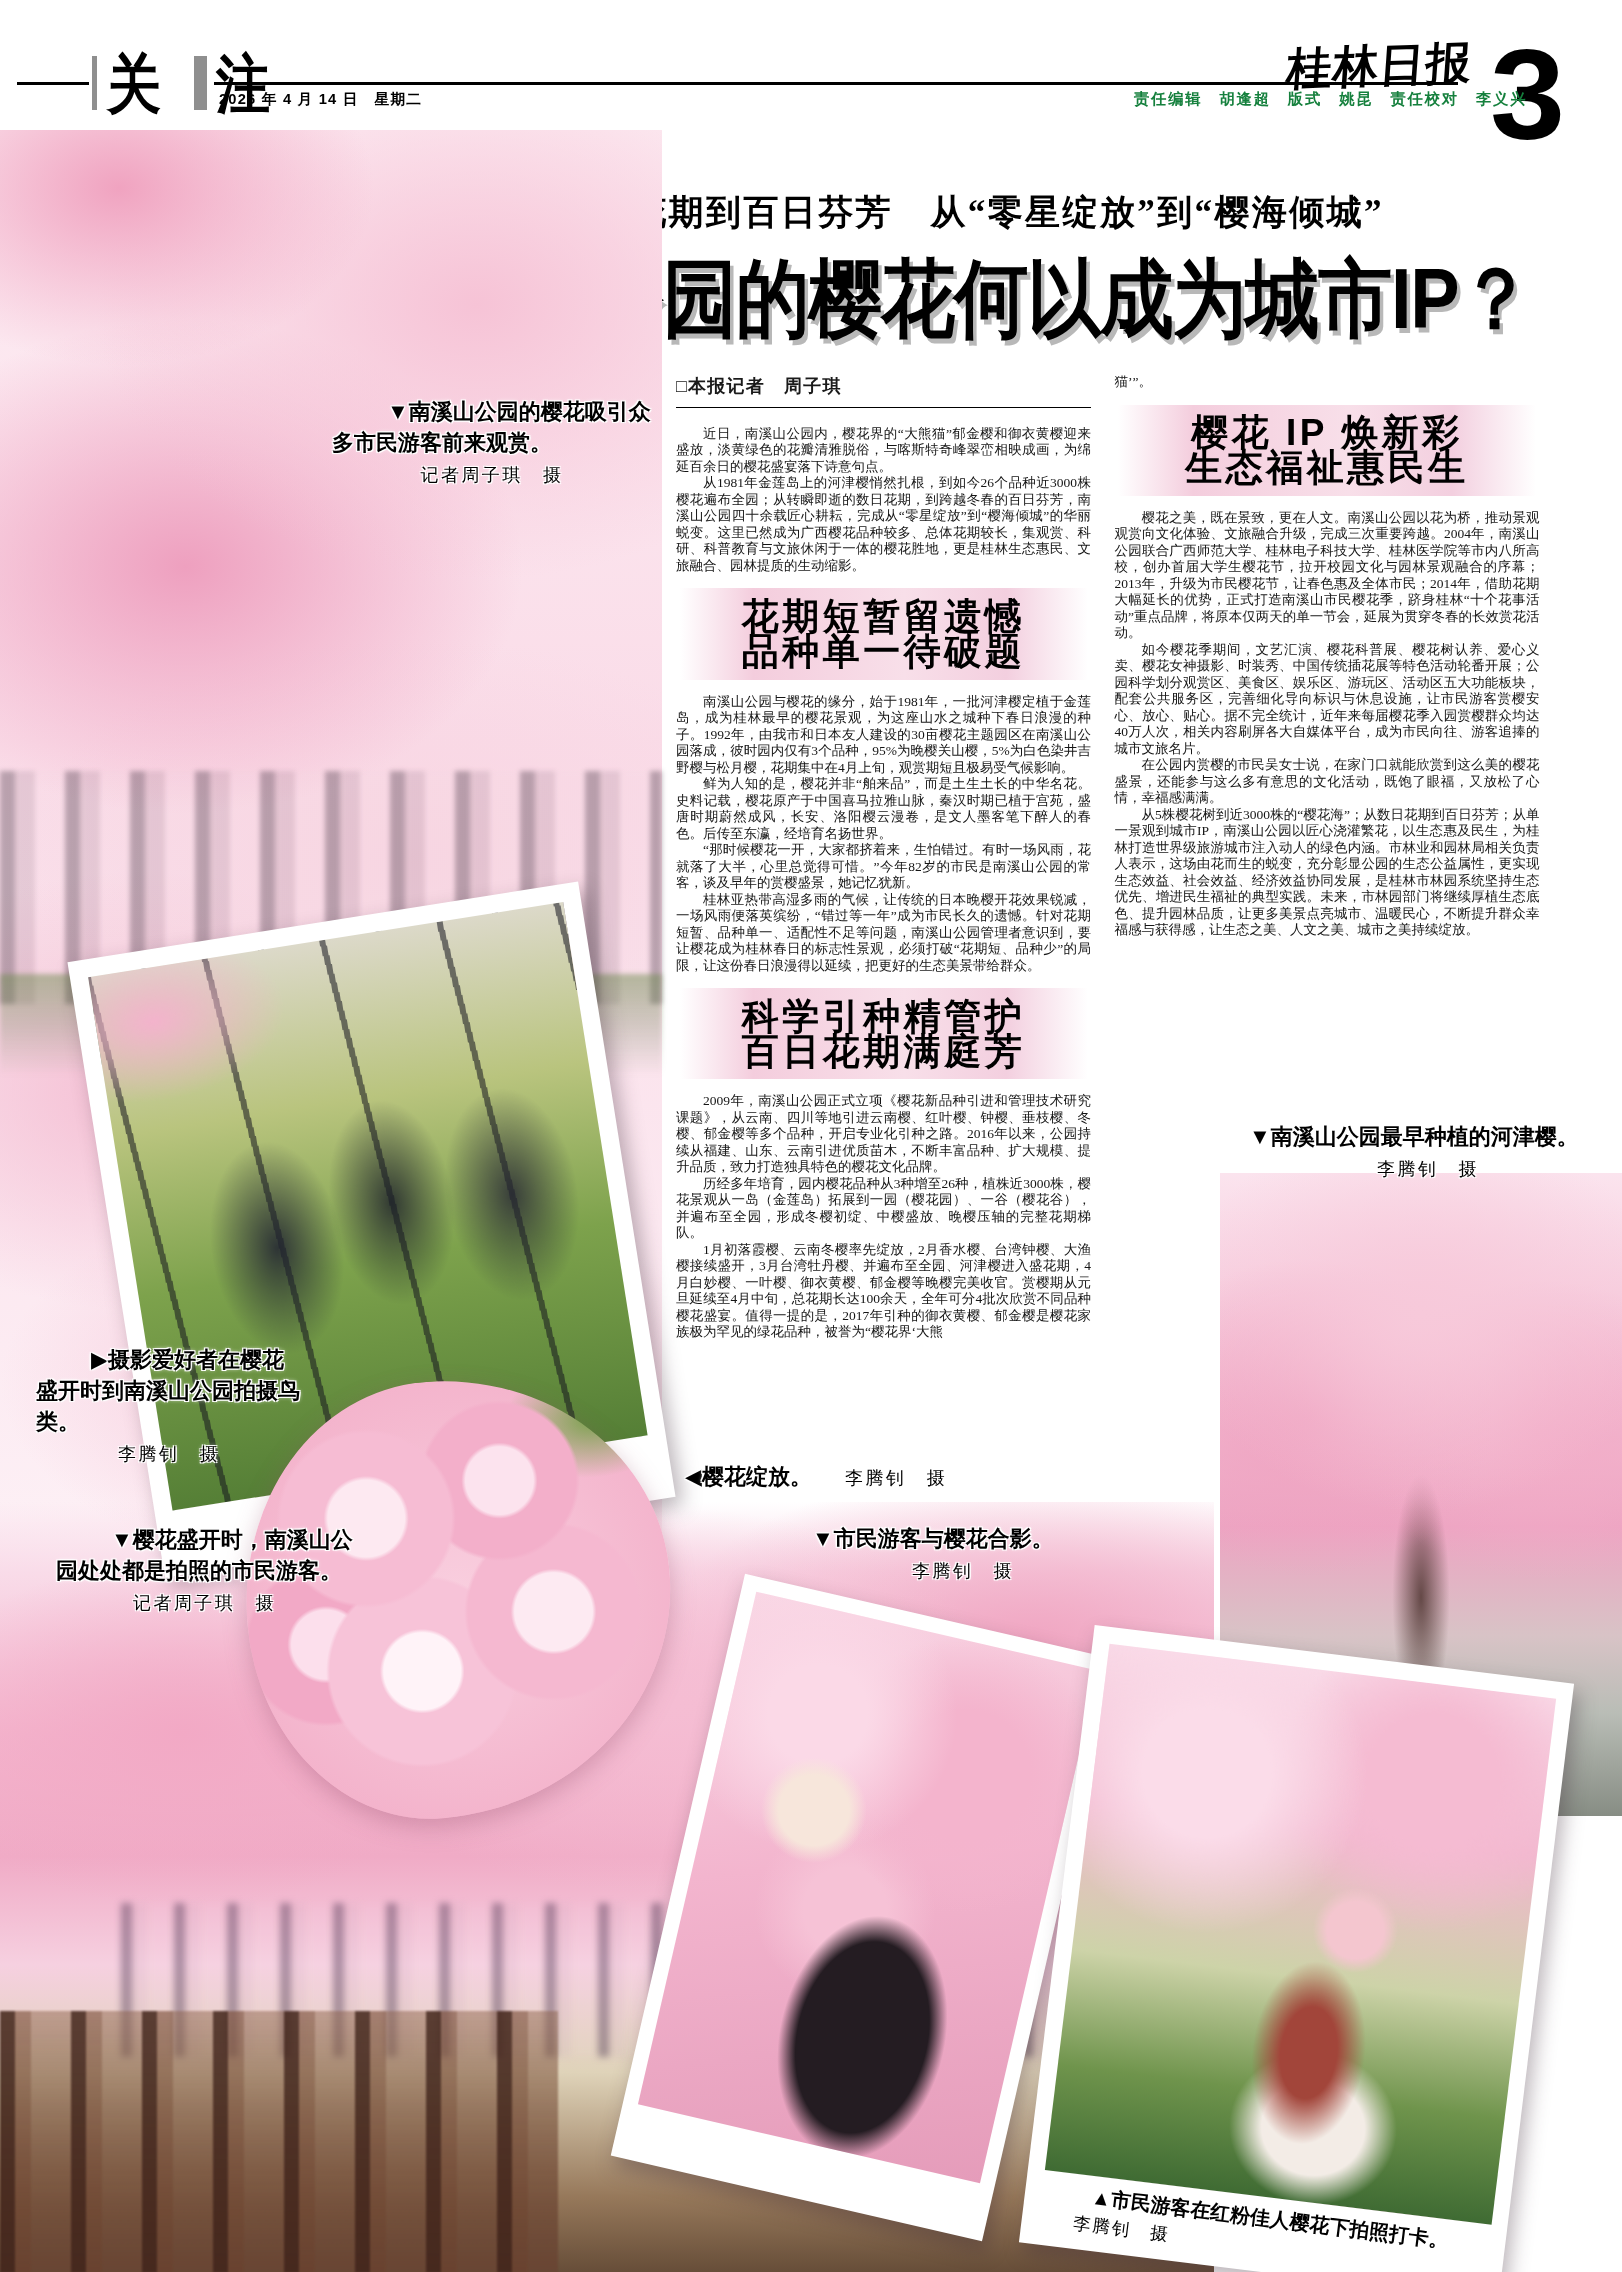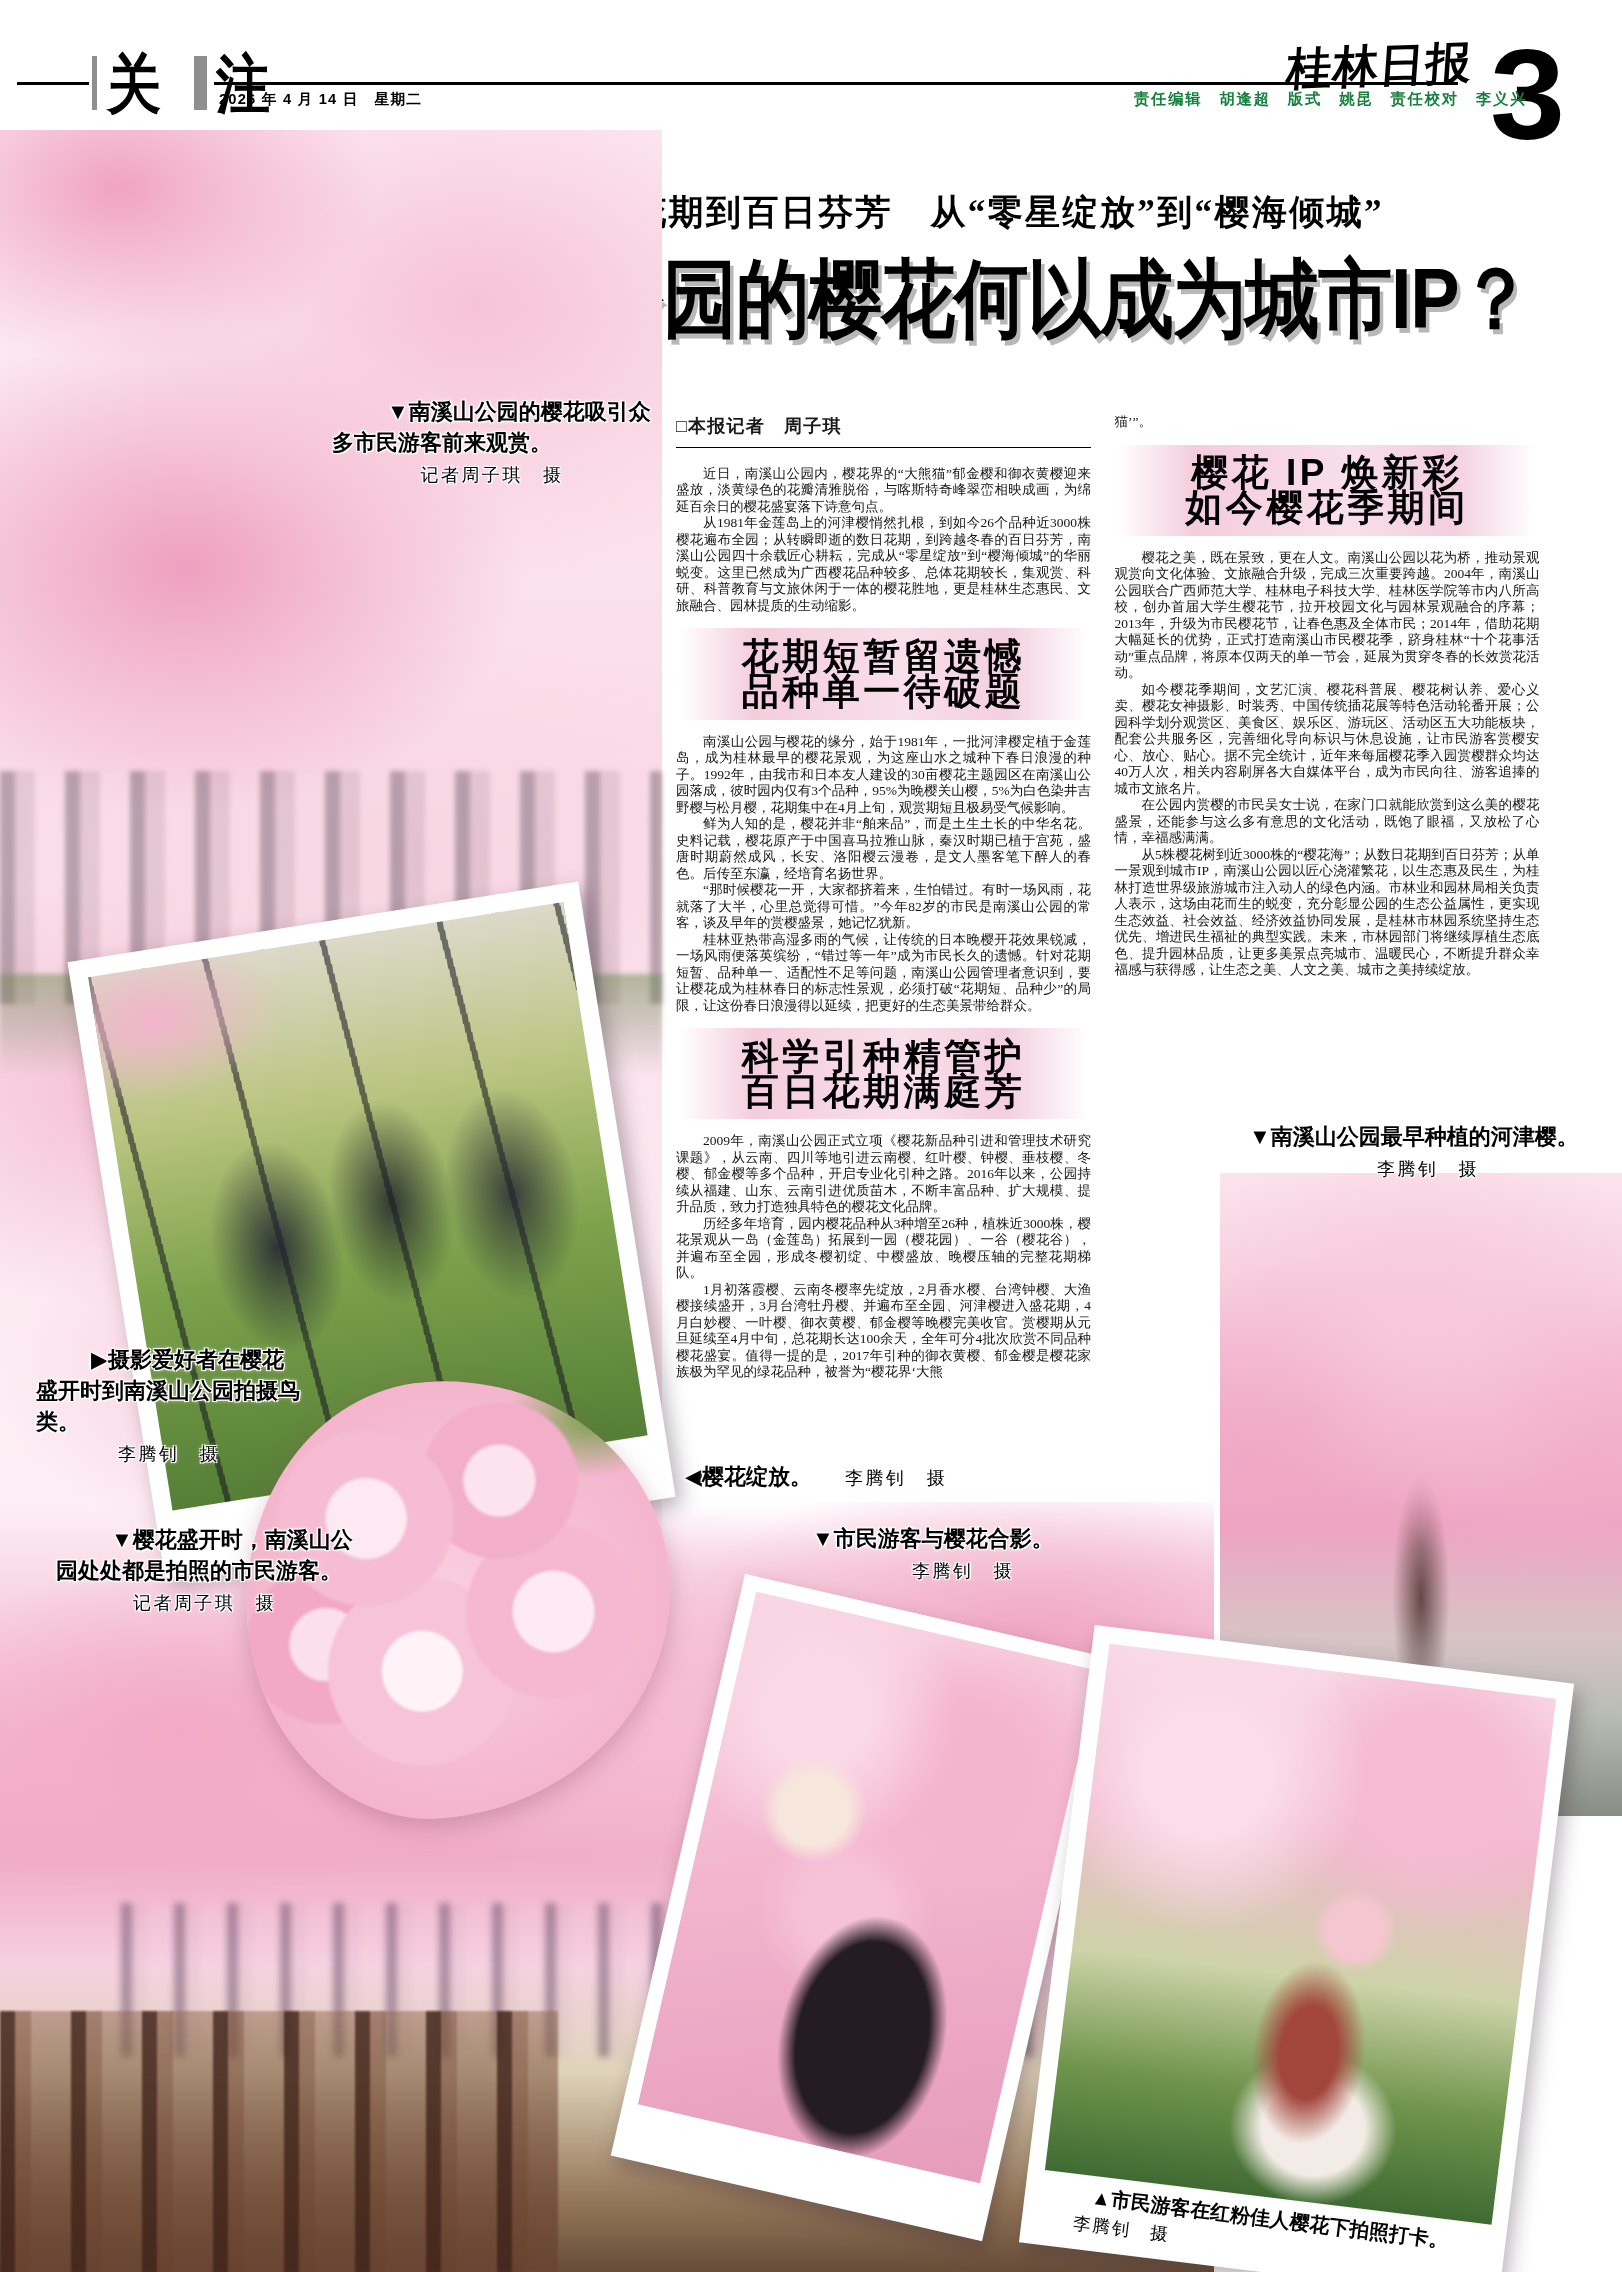--- a/index.html
+++ b/index.html
@@ -144,21 +144,21 @@
     background:
       radial-gradient(ellipse 71px 71px at 62% 48%,#f4c6cf 0 40%,rgba(0,0,0,0) 60%),
       radial-gradient(ellipse 94px 153px at 55% 72%,#a2453a 0 30%,rgba(162,69,58,0) 60%),
       radial-gradient(ellipse 129px 118px at 58% 86%,#f3ece6 0 40%,rgba(243,236,230,0) 65%),
       radial-gradient(circle at 25% 22%,#fbdce9 0 12%,rgba(0,0,0,0) 30%),
       radial-gradient(circle at 75% 18%,#f5bbd2 0 12%,rgba(0,0,0,0) 28%),
       linear-gradient(180deg,#f9d9e7 0%,#f1b7ce 30%,#cdd3a8 58%,#6f944c 80%,#3f6b33 100%);
   }
   
   .text-area{position:absolute;left:676px;top:374px;width:864px;display:flex;gap:23.5px;z-index:5;}
-  .col{box-sizing:border-box;margin-top:40px;}
+  .col{box-sizing:border-box;}
   .col-1{width:415px;}
   .col-2{width:425px;}
   .byline{
     font-family:"Liberation Sans","DejaVu Sans",sans-serif;font-weight:bold;font-size:18px;
     padding-bottom:9.4px;border-bottom:1.8px solid #000;margin-bottom:17.6px;letter-spacing:1.2px;
   }
   .p{font-size:13.5px;line-height:16.5px;text-align:justify;text-indent:2em;margin:0;color:#151515;}
   .p.cont{text-indent:0;}
   .subhead{
     margin:14px 3.5px;padding:10.6px 0;text-align:center;
@@ -280,21 +280,21 @@
       <div>百日花期满庭芳</div>
     </div>
     <p class="p">2009年，南溪山公园正式立项《樱花新品种引进和管理技术研究课题》，从云南、四川等地引进云南樱、红叶樱、钟樱、垂枝樱、冬樱、郁金樱等多个品种，开启专业化引种之路。2016年以来，公园持续从福建、山东、云南引进优质苗木，不断丰富品种、扩大规模、提升品质，致力打造独具特色的樱花文化品牌。</p>
     <p class="p">历经多年培育，园内樱花品种从3种增至26种，植株近3000株，樱花景观从一岛（金莲岛）拓展到一园（樱花园）、一谷（樱花谷），并遍布至全园，形成冬樱初绽、中樱盛放、晚樱压轴的完整花期梯队。</p>
     <p class="p">1月初落霞樱、云南冬樱率先绽放，2月香水樱、台湾钟樱、大渔樱接续盛开，3月台湾牡丹樱、并遍布至全园、河津樱进入盛花期，4月白妙樱、一叶樱、御衣黄樱、郁金樱等晚樱完美收官。赏樱期从元旦延续至4月中旬，总花期长达100余天，全年可分4批次欣赏不同品种樱花盛宴。值得一提的是，2017年引种的御衣黄樱、郁金樱是樱花家族极为罕见的绿花品种，被誉为“樱花界‘大熊</p>
   </div>
   <div class="col col-2">
     <p class="p cont">猫’”。</p>
     <div class="subhead">
       <div>樱花 IP 焕新彩</div>
-      <div>如今樱花季期间</div>
+      <div>生态福祉惠民生</div>
     </div>
     <p class="p">樱花之美，既在景致，更在人文。南溪山公园以花为桥，推动景观观赏向文化体验、文旅融合升级，完成三次重要跨越。2004年，南溪山公园联合广西师范大学、桂林电子科技大学、桂林医学院等市内八所高校，创办首届大学生樱花节，拉开校园文化与园林景观融合的序幕；2013年，升级为市民樱花节，让春色惠及全体市民；2014年，借助花期大幅延长的优势，正式打造南溪山市民樱花季，跻身桂林“十个花事活动”重点品牌，将原本仅两天的单一节会，延展为贯穿冬春的长效赏花活动。</p>
     <p class="p">如今樱花季期间，文艺汇演、樱花科普展、樱花树认养、爱心义卖、樱花女神摄影、时装秀、中国传统插花展等特色活动轮番开展；公园科学划分观赏区、美食区、娱乐区、游玩区、活动区五大功能板块，配套公共服务区，完善细化导向标识与休息设施，让市民游客赏樱安心、放心、贴心。据不完全统计，近年来每届樱花季入园赏樱群众均达40万人次，相关内容刷屏各大自媒体平台，成为市民向往、游客追捧的城市文旅名片。</p>
     <p class="p">在公园内赏樱的市民吴女士说，在家门口就能欣赏到这么美的樱花盛景，还能参与这么多有意思的文化活动，既饱了眼福，又放松了心情，幸福感满满。</p>
     <p class="p">从5株樱花树到近3000株的“樱花海”；从数日花期到百日芬芳；从单一景观到城市IP，南溪山公园以匠心浇灌繁花，以生态惠及民生，为桂林打造世界级旅游城市注入动人的绿色内涵。市林业和园林局相关负责人表示，这场由花而生的蜕变，充分彰显公园的生态公益属性，更实现生态效益、社会效益、经济效益协同发展，是桂林市林园系统坚持生态优先、增进民生福祉的典型实践。未来，市林园部门将继续厚植生态底色、提升园林品质，让更多美景点亮城市、温暖民心，不断提升群众幸福感与获得感，让生态之美、人文之美、城市之美持续绽放。</p>
   </div>
 </div>
 
 
 </body></html>

